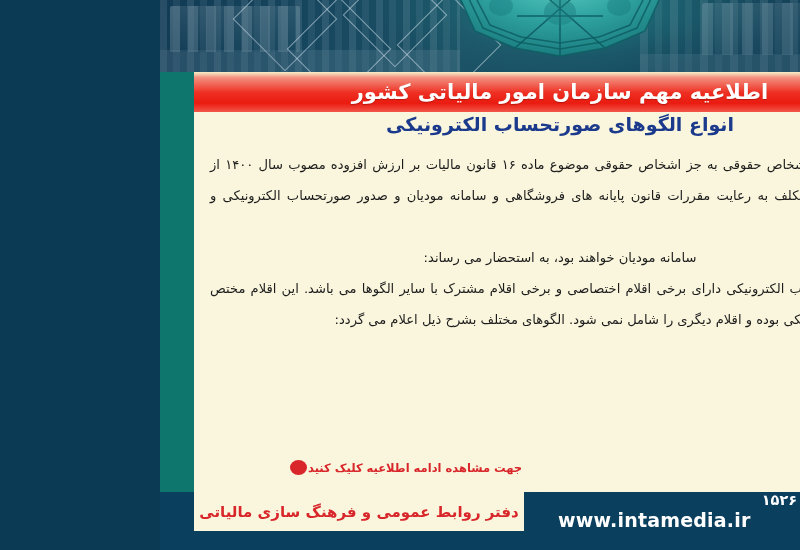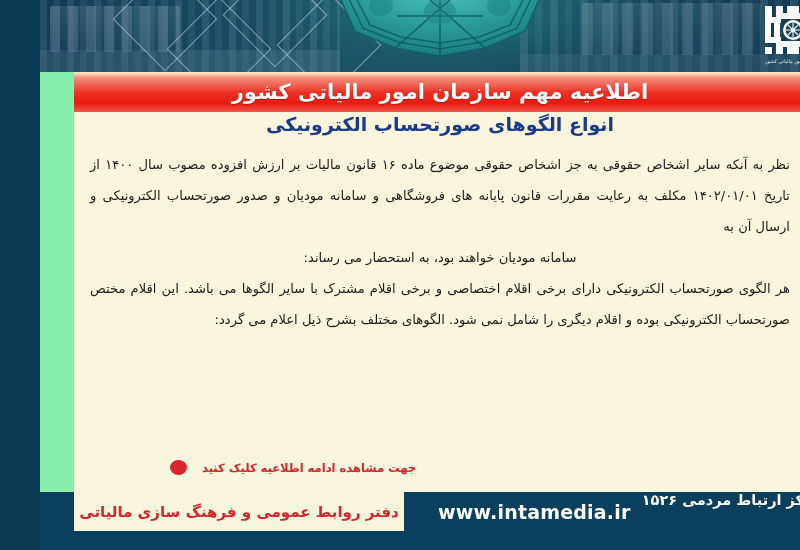--- a/index.html
+++ b/index.html
@@ -4,22 +4,22 @@
 <title>INTA Announcement</title>
 <style>
   * { margin:0; padding:0; box-sizing:border-box; }
   html,body { width:800px; height:550px; overflow:hidden; }
   body {
     font-family:"DejaVu Sans","Liberation Sans",sans-serif;
     background:#0b3a55;
   }
   .poster {
     position:relative;
-    width:760px; height:550px;
-    background:#86efac;
+    width:640px; height:550px;
+    background:#0f766e;
     overflow:hidden;
   }
 
   
   .header {
     position:absolute; top:0; left:0;
     width:800px; height:72px;
     background:
       radial-gradient(ellipse 260px 90px at 52% 10%, rgba(46,160,160,0.55) 0%, rgba(32,110,118,0.25) 55%, rgba(16,62,84,0) 78%),
       linear-gradient(100deg,#123b55 0%, #17475f 18%, #1c5266 38%, #185063 55%, #16455c 75%, #123a52 100%);
@@ -115,21 +115,21 @@
     color:#1c1c1c;
     font-size:13.1px;
     line-height:31px;
     text-align:justify;
   }
   .body-text p { margin:0; text-align:justify; }
   .p-center { text-align:center; }
 
   .cta {
     position:absolute; right:auto; left:96px; bottom:17px;
-    display:flex; align-items:center; gap:15px;
+    display:flex; align-items:center; gap:1px;
     direction:rtl;
     justify-content:space-between;
   }
   .cta .cta-text { color:#d8262a; font-weight:bold; font-size:11.5px; }
   .cta .cta-dot {
     width:17px; height:15px; border-radius:50%;
     background:#d8262a; display:inline-block;
   }
 
   
@@ -146,21 +146,21 @@
     color:#d8262a; font-weight:bold; font-size:15px; letter-spacing:.2px;
   }
   .footer-navy {
     position:absolute; left:360px; top:0; width:440px; height:39px;
     background:#0b3f5e;
     border-top-right-radius:0;
     border-top-left-radius:22px;
     display:flex; align-items:center;
   }
   .site {
-    position:absolute; left:398px; top:0; height:39px;
+    position:absolute; left:398px; top:8px; height:39px;
     display:flex; align-items:center;
     color:#ffffff; font-size:19px; font-weight:bold;
     direction:ltr; letter-spacing:.2px;
   }
   .hotline {
     position:absolute; right:18px; top:0; height:39px;
     display:flex; align-items:flex-start;
     color:#ffffff; font-size:14.5px; font-weight:bold;
   }
 </style>

